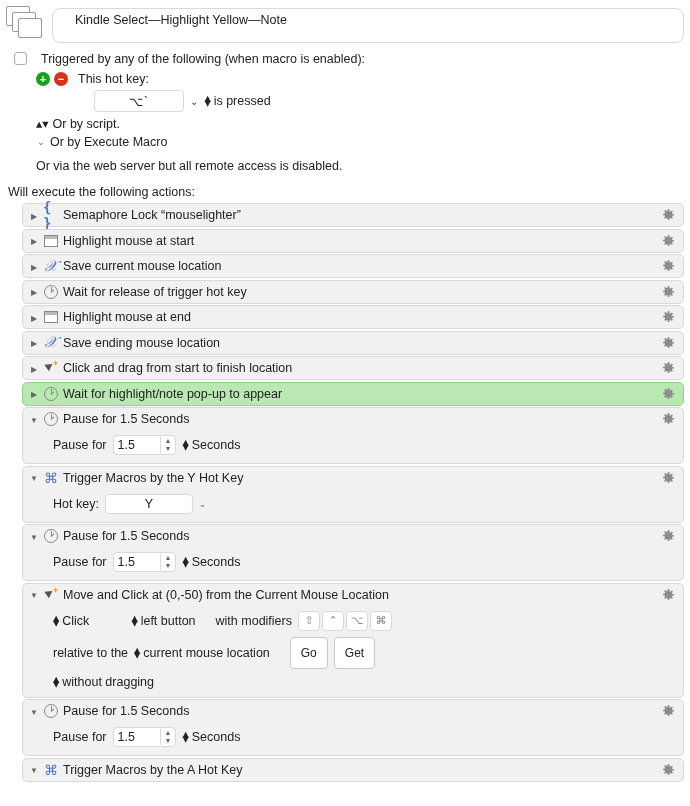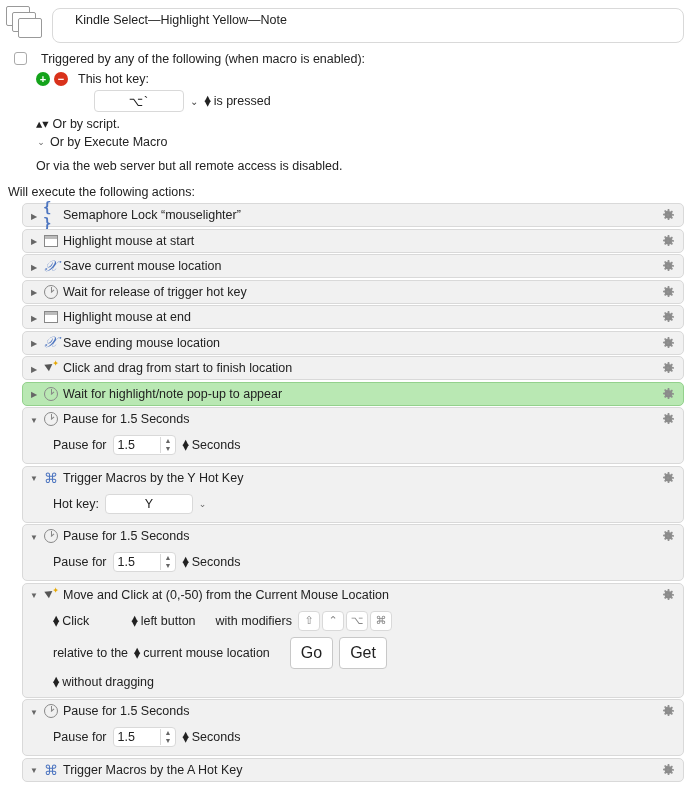--- a/index.html
+++ b/index.html
@@ -64,21 +64,21 @@
   .numfld{display:flex;align-items:center;border:1px solid var(--gray3);border-radius:4px;background:#fff;height:20px;}
   .numfld input{border:none;width:46px;padding:2px 4px;background:transparent;outline:none;}
   .stepper{display:flex;flex-direction:column;border-left:1px solid var(--gray3);}
   .stepper span{font-size:7px;line-height:8px;padding:0 4px;color:#666;cursor:default;}
   .hkfld{width:88px;height:20px;border:1px solid var(--gray3);border-radius:4px;background:#fff;text-align:center;line-height:18px;}
   .mini-chev{font-size:9px;color:#666;}
   .dd-label{display:inline-flex;align-items:center;gap:3px;}
   .dd-label .ud{display:inline-flex;flex-direction:column;line-height:5px;font-size:7px;color:#666;}
   .modbtns{display:flex;gap:2px;}
   .modbtns .mb{width:22px;height:20px;border:1px solid var(--gray3);border-radius:4px;background:#fff;display:flex;align-items:center;justify-content:center;font-size:11px;color:#888;}
-  .btn{height:32px;padding:0 10px;border:1px solid #c8c8c8;border-radius:4px;background:#fff;font-size:16px;}
+  .btn{height:32px;padding:0 10px;border:1px solid #c8c8c8;border-radius:4px;background:#fff;font-size:12px;}
   .arrow-box{width:14px;height:14px;display:inline-flex;align-items:center;justify-content:center;color:#555;font-size:11px;}
 
   
   .i-brace{color:var(--brace-blue);font-weight:700;font-size:14px;font-family:Menlo,monospace;}
   .i-window{width:14px;height:12px;border:1.2px solid #888;position:relative;background:#fff;}
   .i-window::before{content:"";position:absolute;top:0;left:0;right:0;height:3px;background:#bbb;}
   .i-var{color:#4d75c0;font-style:italic;font-family:'Times New Roman',serif;font-size:15px;font-weight:500;}
   .i-clock{width:14px;height:14px;border:1.3px solid #888;border-radius:50%;position:relative;}
   .i-clock::before{content:"";position:absolute;left:50%;top:50%;width:4px;height:1px;background:#888;transform-origin:left center;transform:rotate(-40deg);}
   .i-clock::after{content:"";position:absolute;left:50%;top:50%;width:1px;height:5px;background:#888;transform-origin:top center;transform:translateY(-5px);}

